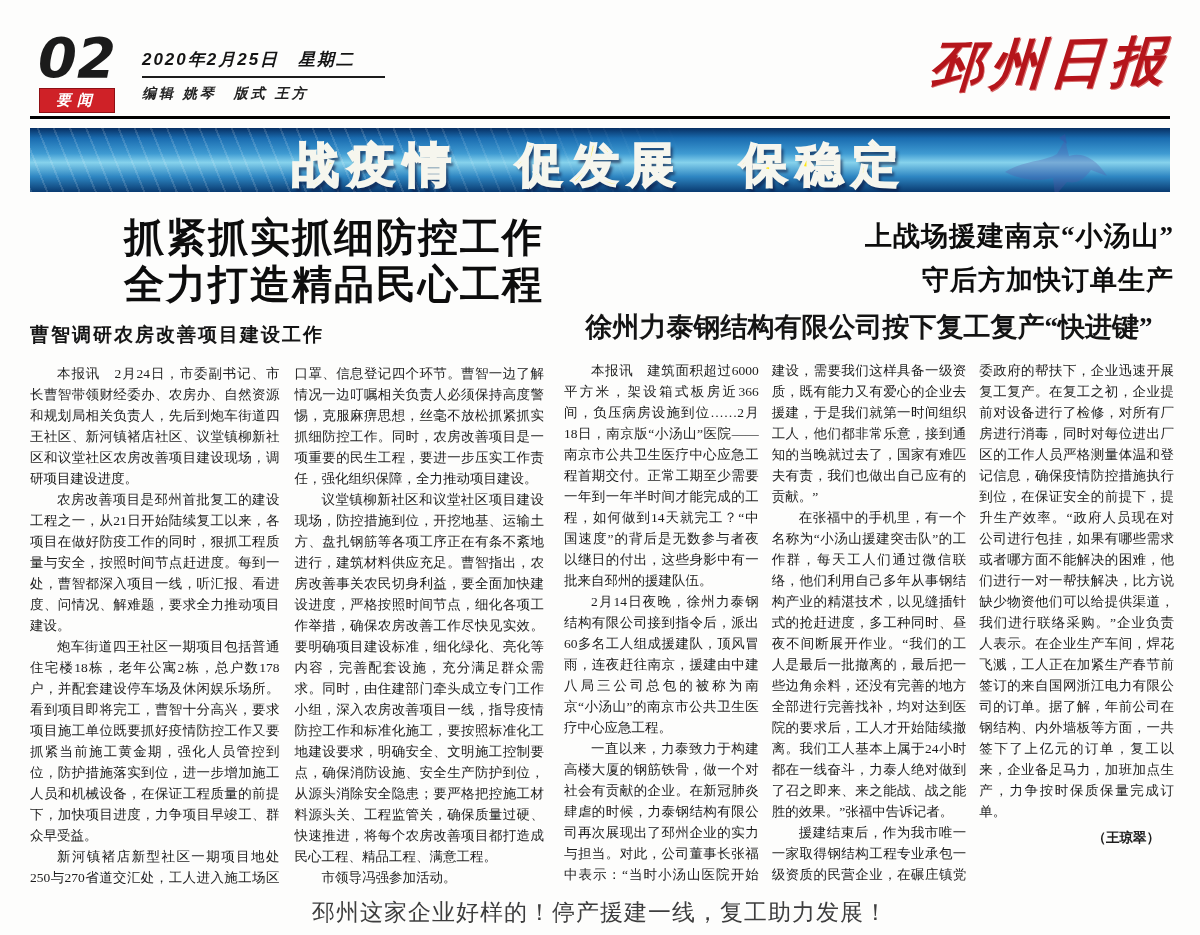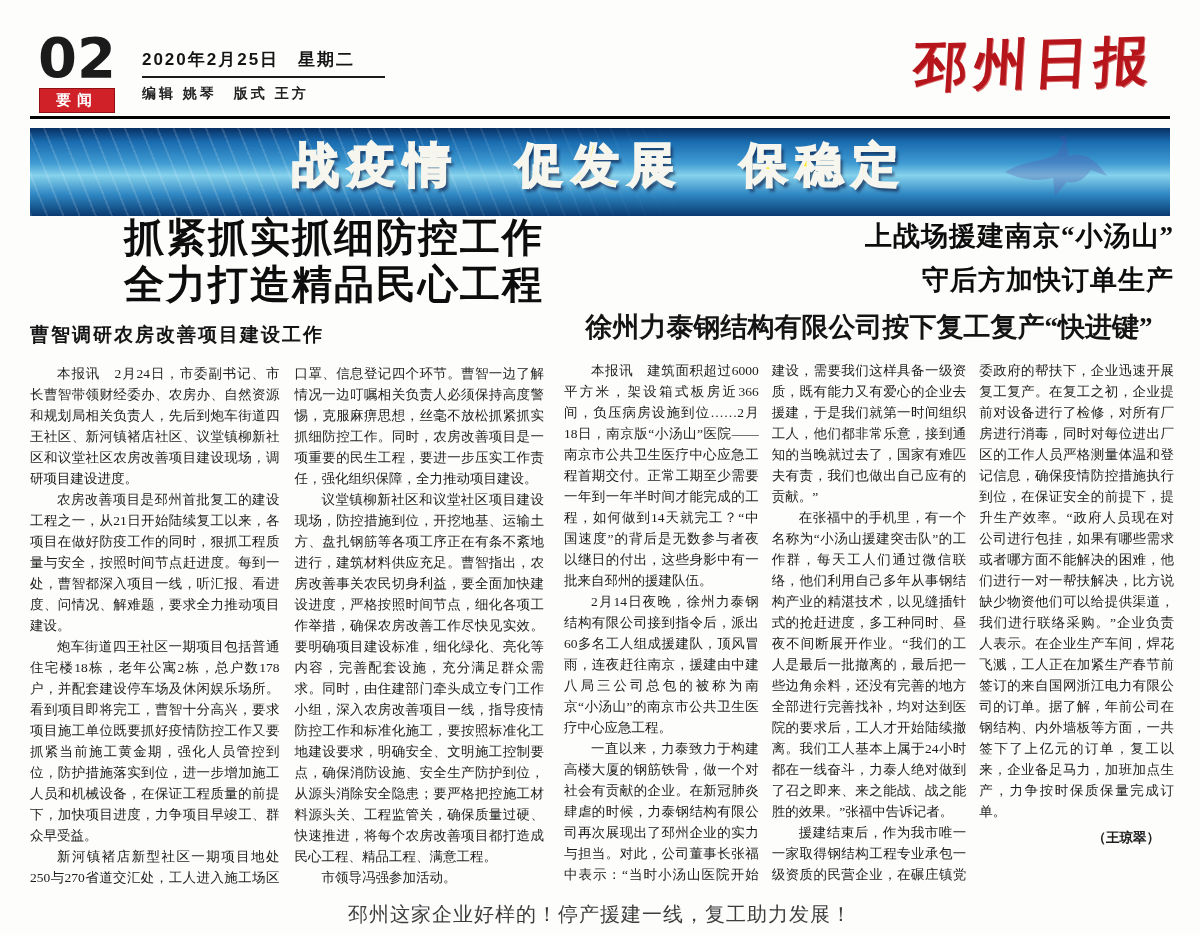--- a/index.html
+++ b/index.html
@@ -1,38 +1,38 @@
 <!DOCTYPE html>
 <html><head>
 <meta charset="utf-8">
 <style>
   html,body{margin:0;padding:0;background:#ffffff;}
   .page{position:relative;width:1200px;height:935px;background:#fdfdfc;overflow:hidden;
         font-family:"Liberation Serif","DejaVu Serif",serif;color:#141414;}
 
   
-  .header{position:absolute;top:32px;left:38px;right:46px;display:flex;align-items:flex-start;}
+  .header{position:absolute;top:32px;left:38px;right:30px;display:flex;align-items:flex-start;font-style:italic;}
   .pagenum-wrap{text-align:center;}
   .pagenum{font-family:"DejaVu Sans","Liberation Sans",sans-serif;font-size:56px;line-height:52px;
            font-weight:700;color:#1b1b1b;}
   .section-badge{display:inline-block;background:#cf2127;border:1px solid #8e0f14;color:#fff;
                  font-family:"Liberation Sans",sans-serif;font-size:15px;font-weight:700;
                  letter-spacing:6px;padding:2px 16px 2px 16px;margin-top:4px;}
   .date-block{margin-left:26px;margin-top:16px;font-family:"Liberation Sans","DejaVu Sans",sans-serif;}
   .date-line{font-size:17px;font-weight:700;letter-spacing:2px;border-bottom:2px solid #1c1c1c;
              padding-bottom:5px;padding-right:30px;}
   .editor-line{font-size:14px;font-weight:700;letter-spacing:3px;margin-top:7px;color:#222;}
   .masthead{margin-left:auto;margin-top:2px;font-size:54px;line-height:60px;font-weight:900;
             color:#b5151b;letter-spacing:6px;transform:skewX(-5deg) rotate(-1.5deg);
             font-family:"Liberation Serif",serif;text-shadow:1px 1px 0 #d96a6a;}
 
   .rule{position:absolute;top:116px;left:30px;right:30px;height:3px;background:#000;}
 
   
-  .banner{position:absolute;top:128px;left:30px;right:30px;height:88px;overflow:hidden;
+  .banner{position:absolute;top:128px;left:30px;right:30px;height:64px;overflow:hidden;
           background:linear-gradient(180deg,#072f63 0%,#1a6cb0 16%,#3f9bd2 40%,#86d2ec 54%,#2e86c2 76%,#093a70 100%);}
   .banner-streaks{position:absolute;left:0;top:0;bottom:0;width:58%;opacity:.45;
           background:repeating-linear-gradient(68deg,rgba(255,255,255,.30) 0 2px,rgba(255,255,255,0) 2px 15px);
           -webkit-mask-image:linear-gradient(90deg,#000 55%,transparent 100%);
           mask-image:linear-gradient(90deg,#000 55%,transparent 100%);}
   .banner-slogan{position:absolute;width:100%;top:6px;text-align:center;
           font-family:"Liberation Sans","DejaVu Sans",sans-serif;font-size:47px;font-weight:900;
           letter-spacing:9px;color:#ffe714;-webkit-text-stroke:2px #f6f6ee;
           text-shadow:3px 4px 3px rgba(10,20,60,.65);}
   .banner-figure{position:absolute;right:55px;top:4px;opacity:.55;}
@@ -50,21 +50,21 @@
               letter-spacing:0;}
   .body-cols{margin-top:15px;flex:1 1 auto;overflow:hidden;font-size:13.5px;line-height:21px;
              text-align:justify;color:#1c1c1c;}
   .cols-2{column-count:2;column-gap:15px;}
   .cols-3{column-count:3;column-gap:13px;}
   .para{margin:0;text-indent:2em;}
   .para.byline{text-indent:0;text-align:right;padding-right:14px;margin-top:5px;font-weight:700;}
 
   
   .footer-caption{position:absolute;bottom:7px;left:0;width:100%;text-align:center;
-          font-family:"Liberation Sans","DejaVu Sans",sans-serif;font-size:20px;color:#3d3d3d;
+          font-family:"Liberation Sans","DejaVu Sans",sans-serif;font-size:23px;color:#3d3d3d;
           letter-spacing:1px;}
 </style>
 </head>
 <body>
 
 <div class="page">
 
   <div class="header">
     <div class="pagenum-wrap">
       <div class="pagenum">02</div>

